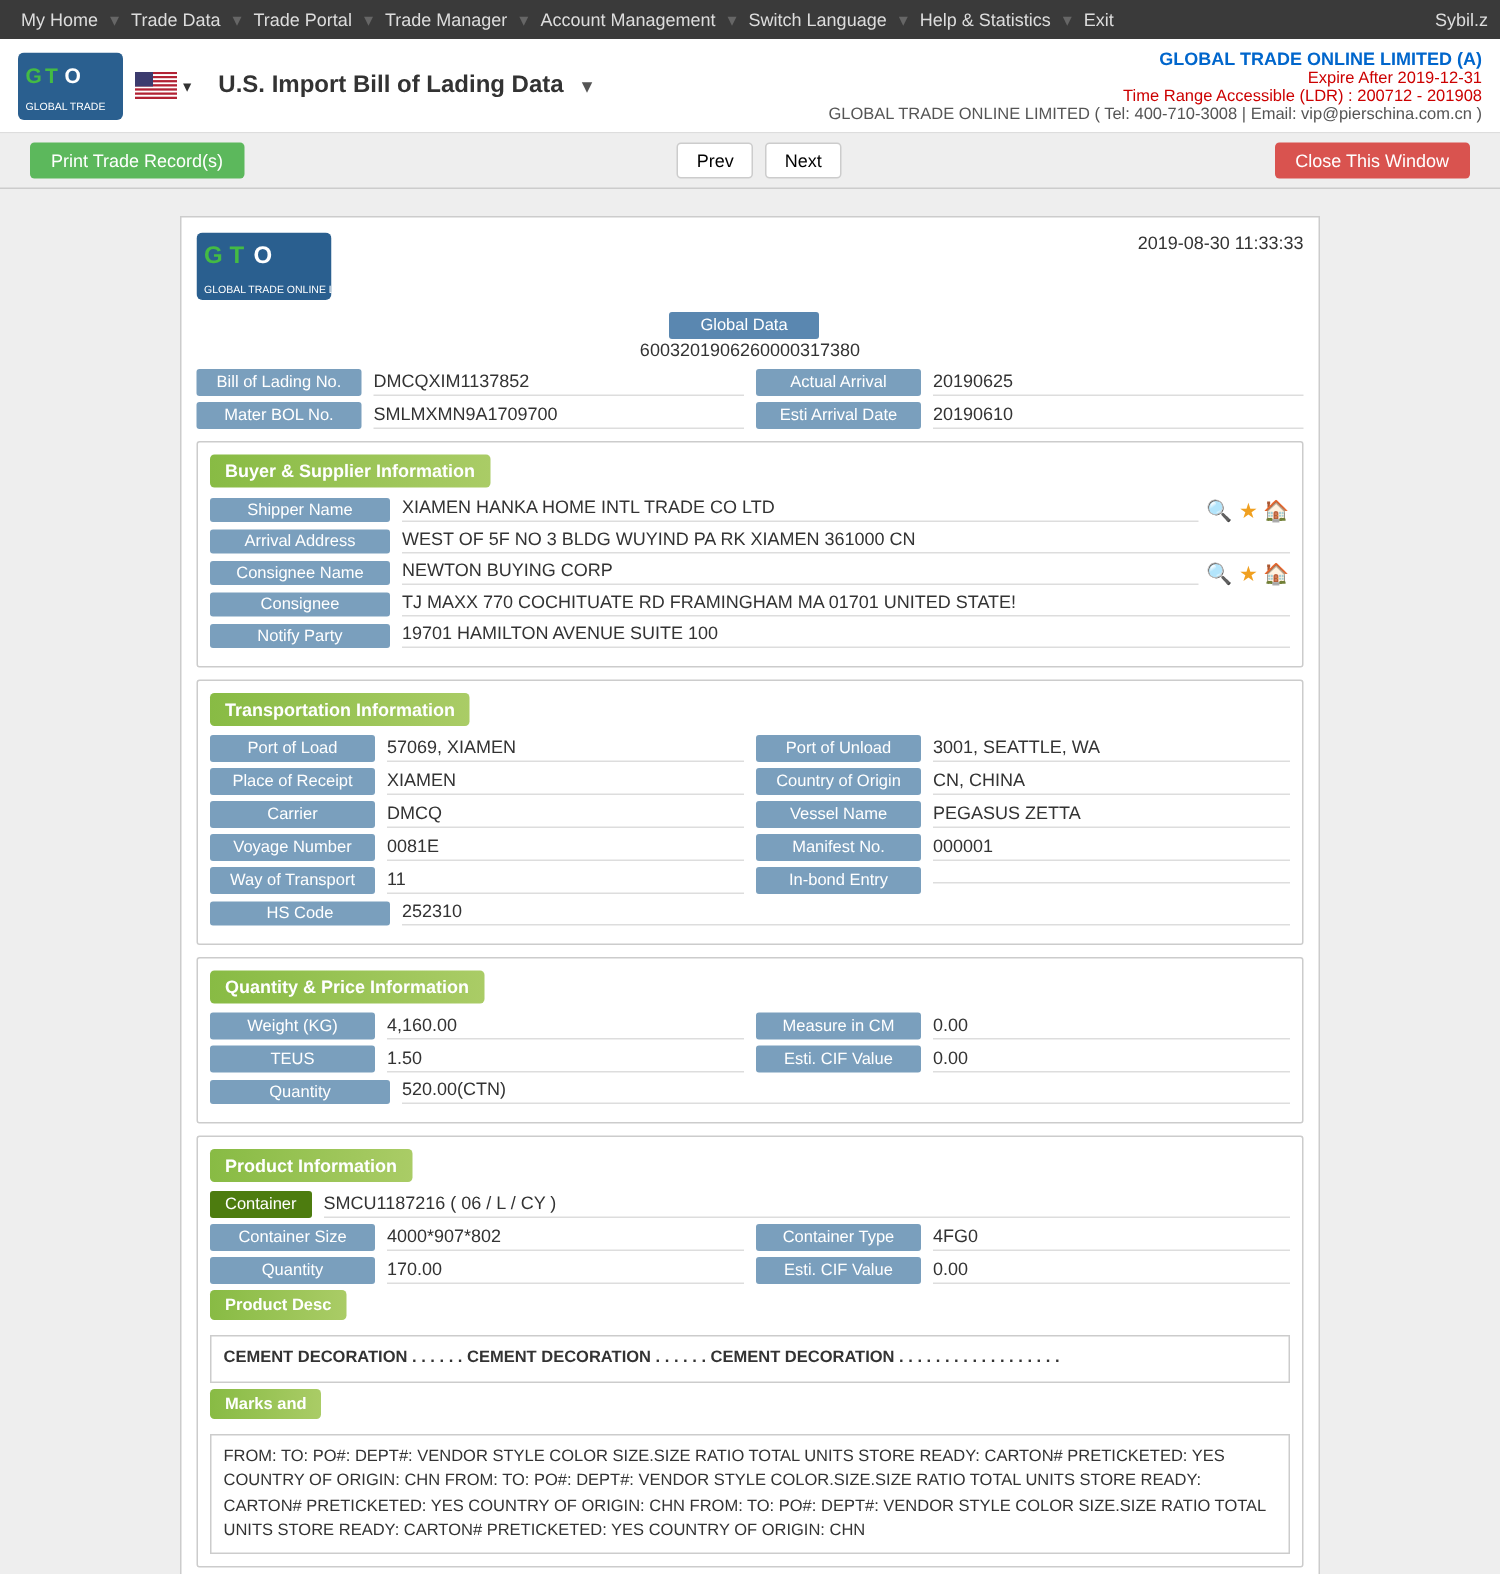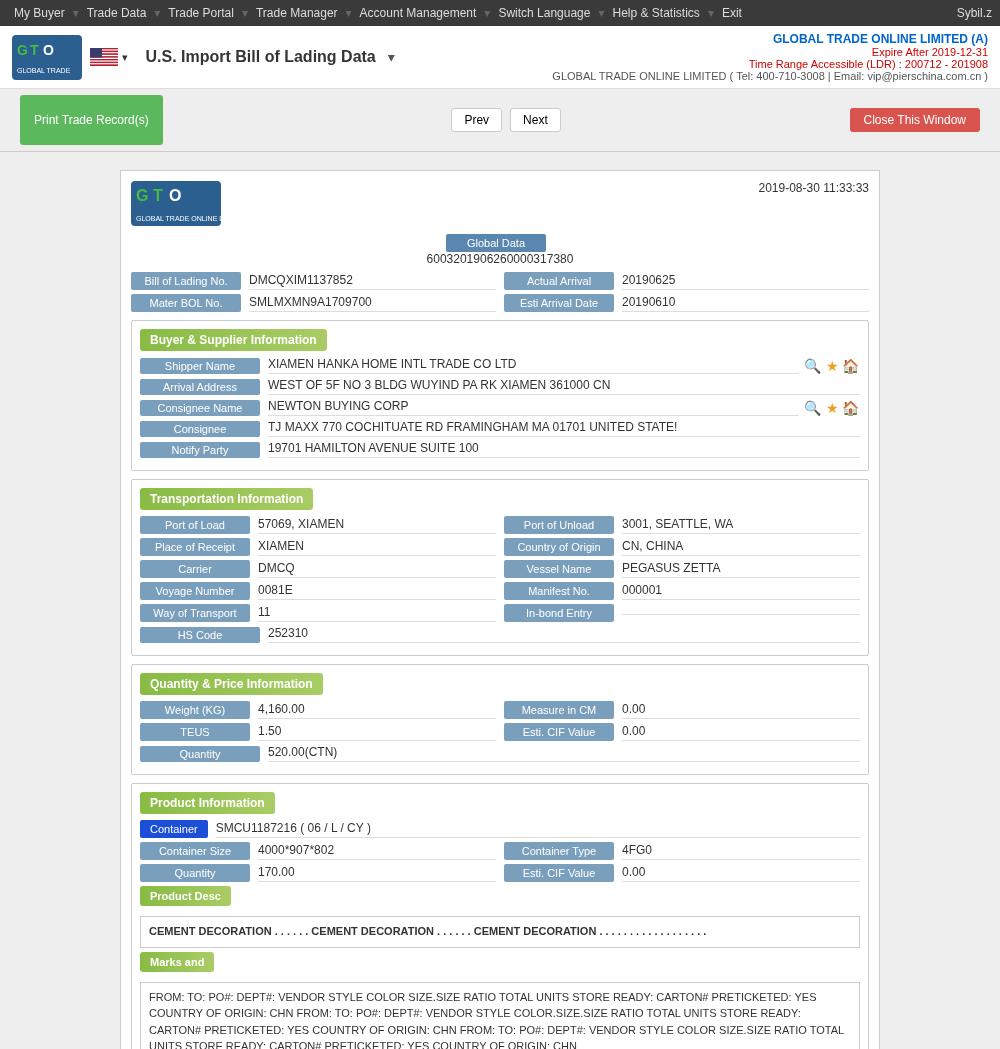--- a/index.html
+++ b/index.html
@@ -17,21 +17,21 @@
     .flag-area { display: flex; align-items: center; gap: 4px; }
     .header-title { font-size: 16px; font-weight: bold; color: #333; margin-left: 10px; }
     .header-right { margin-left: auto; text-align: right; font-size: 11px; color: #006699; }
     .header-right .company-name { font-weight: bold; color: #0066cc; font-size: 12px; }
     .header-contact { color: #555; font-size: 11px; }
     .expire-info { color: #cc0000; font-size: 11px; }
 
     
     .action-bar { background: #eee; display: flex; align-items: center; justify-content: space-between; padding: 6px 20px; border-bottom: 1px solid #ccc; }
     .action-bar-center { display: flex; align-items: center; gap: 8px; }
-    .btn-print { background: #5cb85c; color: #fff; border: none; padding: 18px 14px; border-radius: 3px; cursor: pointer; font-size: 12px; }
+    .btn-print { background: #5cb85c; color: #fff; border: none; padding: 5px 14px; border-radius: 3px; cursor: pointer; font-size: 12px; }
     .btn-nav { background: #fff; border: 1px solid #ccc; padding: 4px 12px; cursor: pointer; font-size: 12px; border-radius: 3px; }
     .btn-close { background: #d9534f; color: #fff; border: none; padding: 5px 14px; border-radius: 3px; cursor: pointer; font-size: 12px; }
 
     
     .main-content { background: #fff; margin: 8px auto; width: 760px; padding: 10px; border: 1px solid #ccc; }
 
     
     .record-header { display: flex; justify-content: space-between; align-items: flex-start; margin-bottom: 8px; }
     .record-timestamp { font-size: 12px; color: #333; }
 
@@ -55,33 +55,33 @@
     .two-col-row .field-half { display: flex; align-items: center; flex: 1; }
     .two-col-row .field-label-sm { background: #7a9fbd; color: #fff; padding: 3px 8px; font-size: 11px; min-width: 110px; text-align: center; border-radius: 2px; margin-right: 8px; flex-shrink: 0; }
     .two-col-row .field-value-sm { font-size: 12px; color: #333; border-bottom: 1px solid #ddd; flex: 1; padding-bottom: 2px; }
 
     
     .section-header { background: linear-gradient(to right, #88bb44, #aacc66); color: #fff; font-size: 12px; font-weight: bold; padding: 4px 10px; border-radius: 3px; display: inline-block; margin-bottom: 6px; }
 
     .section-box { border: 1px solid #ccc; padding: 8px; margin-bottom: 8px; border-radius: 2px; }
 
     
-    .container-btn { background: #1d4ed8; color: #fff; border: none; padding: 3px 10px; font-size: 11px; border-radius: 2px; margin-right: 8px; cursor: pointer; }
+    .container-btn { background: #4d7c0f; color: #fff; border: none; padding: 3px 10px; font-size: 11px; border-radius: 2px; margin-right: 8px; cursor: pointer; }
 
     
     .product-desc-section { border: 1px solid #ccc; padding: 6px 8px; margin-bottom: 4px; font-size: 11px; color: #333; line-height: 1.6; font-weight: bold; }
 
     
     .marks-content { border: 1px solid #ccc; padding: 6px 8px; font-size: 11px; color: #333; line-height: 1.5; }
   </style>
 </head>
 <body>
 
 <div class="top-nav">
-  <span class="nav-item">My Buyer</span>
+  <span class="nav-item">My Home</span>
   <span class="separator">▾</span>
   <span class="nav-item">Trade Data</span>
   <span class="separator">▾</span>
   <span class="nav-item">Trade Portal</span>
   <span class="separator">▾</span>
   <span class="nav-item">Trade Manager</span>
   <span class="separator">▾</span>
   <span class="nav-item">Account Management</span>
   <span class="separator">▾</span>
   <span class="nav-item">Switch Language</span>

